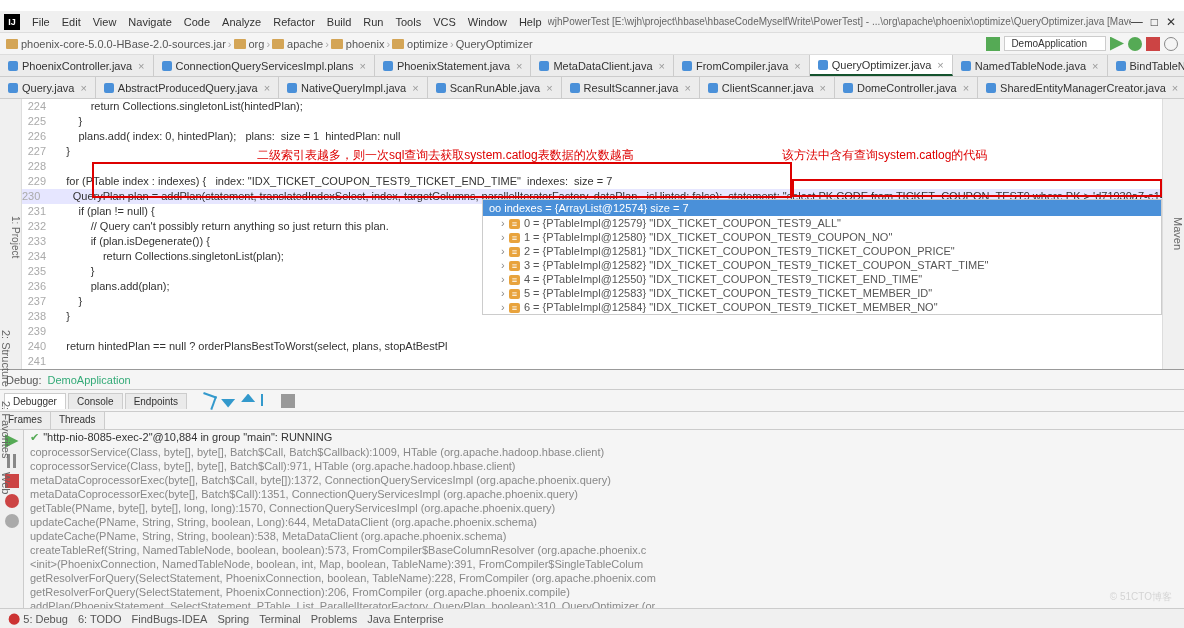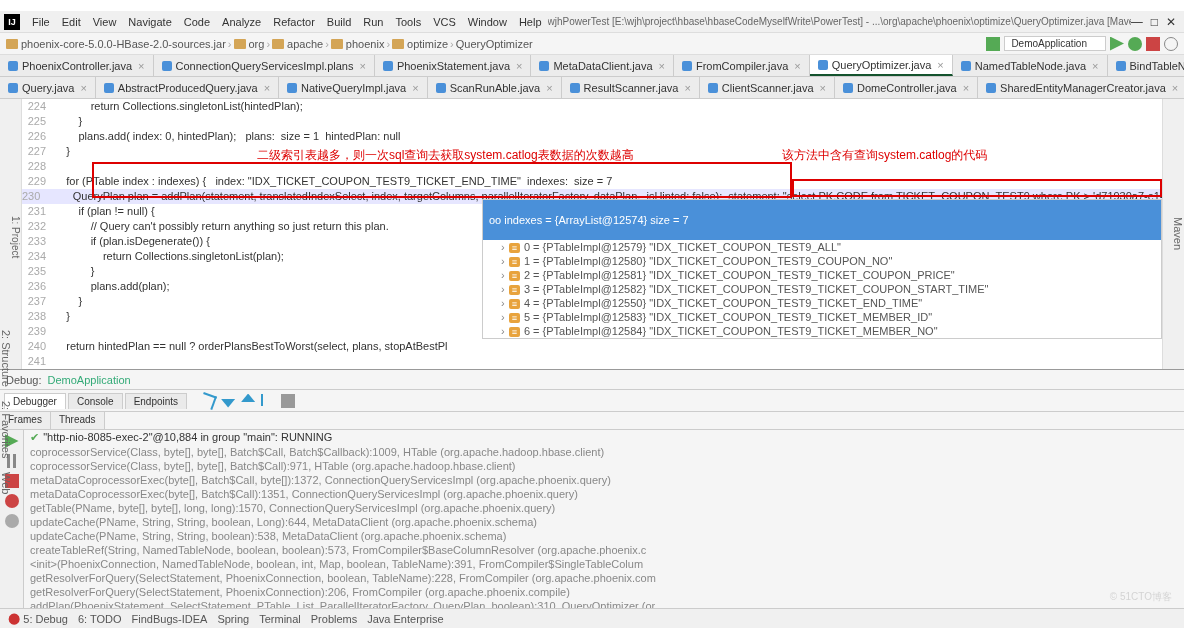--- a/index.html
+++ b/index.html
@@ -26,21 +26,21 @@
 .left-gutter { width:22px; background:#f0f0f0; border-right:1px solid #ddd; writing-mode:vertical-rl; text-align:center; font-size:10px; color:#666; padding-top:6px; }
 .editor-wrap { flex:1; position:relative; overflow:hidden; }
 .code-area { white-space:pre; font-family:Consolas,monospace; font-size:11px; line-height:15px; padding-left:0; }
 .code-line { display:flex; height:15px; }
 .lineno { width:32px; text-align:right; color:#aaa; padding-right:8px; user-select:none; }
 .code-text { flex:1; }
 .hl-line { background:#e6e6ff; }
 .anno-red { color:#d00; font-size:12px; position:absolute; }
 .red-box { border:2px solid #d00; position:absolute; }
 .debug-vars { position:absolute; right:0; top:100px; width:680px; background:#fff; border:1px solid #ccc; font-size:10px; }
-.debug-vars-head { background:#4a90d9; color:#fff; padding:14px 6px; }
+.debug-vars-head { background:#4a90d9; color:#fff; padding:2px 6px; }
 .debug-var-row { padding:1px 6px 1px 18px; color:#555; }
 .debug-var-row .tree-toggle { color:#888; margin-right:4px; }
 .idx-badge { background:#e8a33d; color:#fff; padding:0 3px; border-radius:2px; font-size:9px; margin-right:4px; }
 .debug-panel { border-top:1px solid #999; background:#f5f5f5; height:292px; display:flex; flex-direction:column; }
 .debug-head { display:flex; align-items:center; height:20px; padding:0 6px; gap:6px; border-bottom:1px solid #ccc; }
 .debug-head .dtitle { color:#555; }
 .debug-tabs { display:flex; height:22px; border-bottom:1px solid #ccc; align-items:center; gap:2px; padding-left:4px; }
 .dbg-tab { padding:2px 8px; background:#eaeaea; border:1px solid #ccc; border-bottom:none; cursor:pointer; font-size:10px; }
 .dbg-tab.active { background:#fff; }
 .dbg-icons { display:flex; gap:6px; margin-left:12px; }

